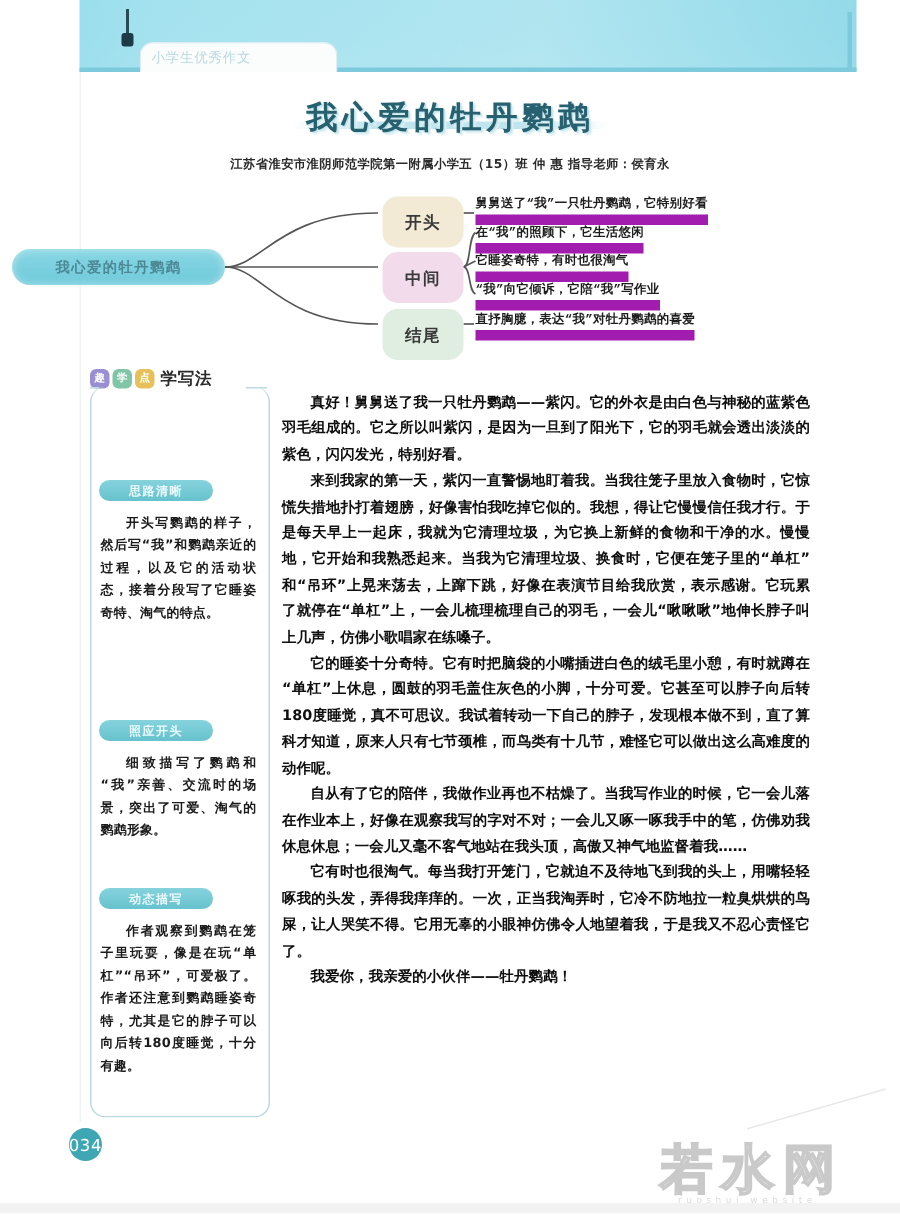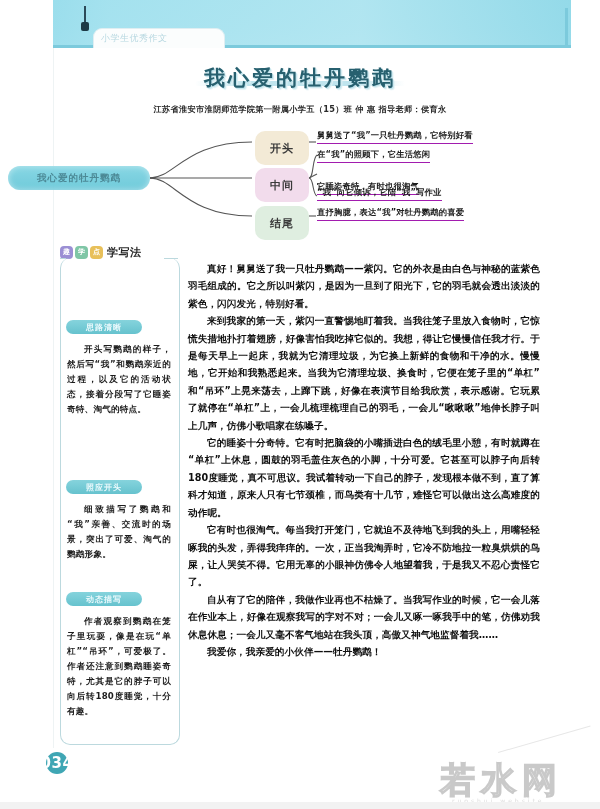--- a/index.html
+++ b/index.html
@@ -47,24 +47,24 @@
     border-radius:12px;display:flex;align-items:center;justify-content:center;
     font-size:9.5px;color:#3d7f8d;letter-spacing:1px;font-weight:bold;
     box-shadow:inset 0 0 6px rgba(255,255,255,.5);opacity:.92;}
   .node{position:absolute;height:34px;width:54px;border-radius:10px;
     display:flex;align-items:center;justify-content:center;
     font-size:11px;font-weight:bold;color:#3a3a3a;letter-spacing:1px;}
   .node-begin{left:255px;top:5px;background:#f3ead6;}
   .node-middle{left:255px;top:42px;background:#f2dcec;}
   .node-end{left:255px;top:80px;background:#dfeee0;}
   .maprow{position:absolute;font-size:8.3px;color:#1e1e1e;white-space:nowrap;
-    border-bottom:1px solid #a21caf;padding-bottom:1.5px;font-weight:bold;letter-spacing:.2px;}
+    border-bottom:7px solid #a21caf;padding-bottom:1.5px;font-weight:bold;letter-spacing:.2px;font-family:Liberation Mono, monospace;}
   .r1{left:317px;top:4px;}
   .r2{left:317px;top:23px;}
-  .r3{left:317px;top:55px;}
+  .r3{left:317px;top:42px;}
   .r4{left:317px;top:61px;}
   .r5{left:317px;top:81px;}
 
   
   .side{position:absolute;left:60px;top:196px;width:120px;height:508px;}
   .side-head{position:absolute;left:0;top:0;width:120px;height:16px;display:flex;align-items:center;}
   .pill{width:13px;height:13px;border-radius:4px;margin-right:2px;display:inline-block;
     font-size:7px;color:#fff;text-align:center;line-height:13px;font-weight:bold;}
   .pill-a{background:#9b8fd4;}
   .pill-b{background:#7fc6a6;}
@@ -88,21 +88,21 @@
   .st3{top:370px;}
 
   
   .body-col{position:absolute;left:188px;top:196px;width:352px;}
   .para{font-size:9.6px;line-height:17.4px;color:#0f0f0f;text-align:justify;
     text-indent:19px;margin:16px 0 0 0;font-weight:bold;letter-spacing:.1px;}
   .para + .para{margin-top:0;}
 
   
   .pagenum{position:absolute;left:46px;top:752px;width:22px;height:22px;border-radius:50%;
-    background:#3fa6b4;color:#fff;font-size:15px;font-weight:bold;
+    background:#3fa6b4;color:#fff;font-size:11px;font-weight:normal;
     display:flex;align-items:center;justify-content:center;letter-spacing:.5px;}
   .watermark{position:absolute;left:440px;top:757px;width:150px;height:46px;
     font-size:35px;font-weight:bold;color:#fff;letter-spacing:6px;
     -webkit-text-stroke:1.4px #c9c9c9;text-stroke:1.4px #c9c9c9;line-height:46px;}
   .watermark-sub{position:absolute;left:452px;top:797px;width:140px;
     font-size:6px;color:#dcdcdc;letter-spacing:3px;}
   .wm-line{position:absolute;left:498px;top:752px;width:96px;height:30px;
     border-top:1px solid #e7e7e7;transform:rotate(-16deg);transform-origin:left top;}
   .bottom-fade{position:absolute;left:0;top:802px;width:600px;height:7px;background:#f2f2f2;}
 </style>
@@ -173,22 +173,22 @@
     <div class="sidetext st2">细致描写了鹦鹉和“我”亲善、交流时的场景，突出了可爱、淘气的鹦鹉形象。</div>
 
     <div class="tag tag3">动态描写</div>
     <div class="sidetext st3">作者观察到鹦鹉在笼子里玩耍，像是在玩“单杠”“吊环”，可爱极了。作者还注意到鹦鹉睡姿奇特，尤其是它的脖子可以向后转180度睡觉，十分有趣。</div>
   </div>
 
   <div class="body-col">
     <p class="para">真好！舅舅送了我一只牡丹鹦鹉——紫闪。它的外衣是由白色与神秘的蓝紫色羽毛组成的。它之所以叫紫闪，是因为一旦到了阳光下，它的羽毛就会透出淡淡的紫色，闪闪发光，特别好看。</p>
     <p class="para">来到我家的第一天，紫闪一直警惕地盯着我。当我往笼子里放入食物时，它惊慌失措地扑打着翅膀，好像害怕我吃掉它似的。我想，得让它慢慢信任我才行。于是每天早上一起床，我就为它清理垃圾，为它换上新鲜的食物和干净的水。慢慢地，它开始和我熟悉起来。当我为它清理垃圾、换食时，它便在笼子里的“单杠”和“吊环”上晃来荡去，上蹿下跳，好像在表演节目给我欣赏，表示感谢。它玩累了就停在“单杠”上，一会儿梳理梳理自己的羽毛，一会儿“啾啾啾”地伸长脖子叫上几声，仿佛小歌唱家在练嗓子。</p>
     <p class="para">它的睡姿十分奇特。它有时把脑袋的小嘴插进白色的绒毛里小憩，有时就蹲在“单杠”上休息，圆鼓的羽毛盖住灰色的小脚，十分可爱。它甚至可以脖子向后转180度睡觉，真不可思议。我试着转动一下自己的脖子，发现根本做不到，直了算科才知道，原来人只有七节颈椎，而鸟类有十几节，难怪它可以做出这么高难度的动作呢。</p>
+    <p class="para">自从有了它的陪伴，我做作业再也不枯燥了。当我写作业的时候，它一会儿落在作业本上，好像在观察我写的字对不对；一会儿又啄一啄我手中的笔，仿佛劝我休息休息；一会儿又毫不客气地站在我头顶，高傲又神气地监督着我……</p>
     <p class="para">它有时也很淘气。每当我打开笼门，它就迫不及待地飞到我的头上，用嘴轻轻啄我的头发，弄得我痒痒的。一次，正当我淘弄时，它冷不防地拉一粒臭烘烘的鸟屎，让人哭笑不得。它用无辜的小眼神仿佛令人地望着我，于是我又不忍心责怪它了。</p>
-    <p class="para">自从有了它的陪伴，我做作业再也不枯燥了。当我写作业的时候，它一会儿落在作业本上，好像在观察我写的字对不对；一会儿又啄一啄我手中的笔，仿佛劝我休息休息；一会儿又毫不客气地站在我头顶，高傲又神气地监督着我……</p>
     <p class="para">我爱你，我亲爱的小伙伴——牡丹鹦鹉！</p>
   </div>
 
 </div>
 
 <div class="pagenum">034</div>
 <div class="wm-line"></div>
 <div class="watermark">若水网</div>
 <div class="watermark-sub">ruoshui  website</div>
 <div class="bottom-fade"></div>

